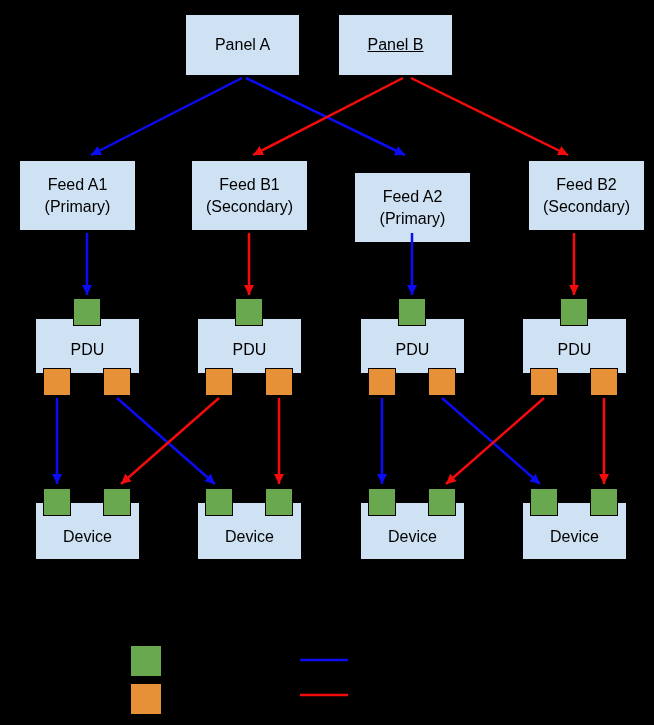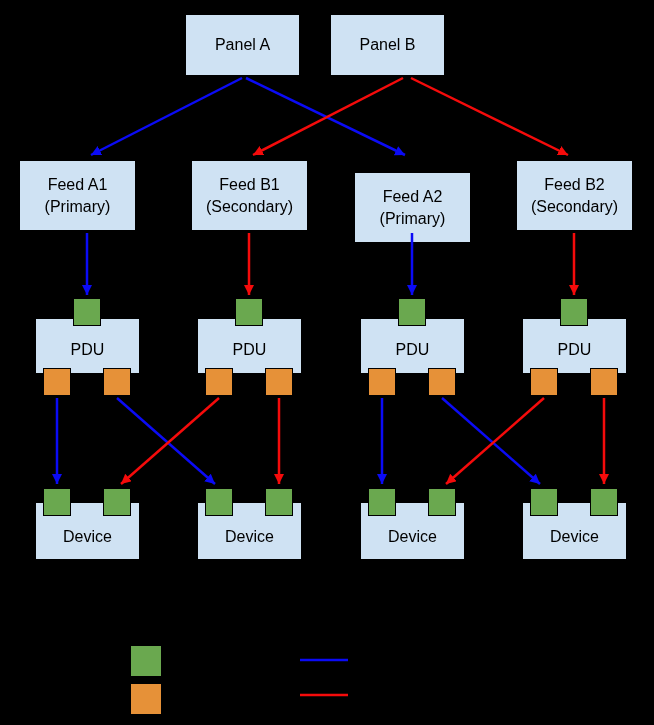--- a/index.html
+++ b/index.html
@@ -55,37 +55,37 @@
   .red{stroke:#f50b0b;stroke-width:2.5;fill:none;}
 </style>
 </head>
 <body>
 
 <div id="canvas">
 
   <div class="box" style="left:185px;top:14px;width:115px;height:62px;">
     <span>Panel A</span>
   </div>
-  <div class="box" style="left:330px;top:14px;width:115px;height:62px;">
+  <div class="box" style="left:338px;top:14px;width:115px;height:62px;text-decoration:underline;">
     <span>Panel B</span>
   </div>
 
   <div class="box" style="left:19px;top:160px;width:117px;height:71px;">
     <span>Feed A1</span>
     <span>(Primary)</span>
   </div>
   <div class="box" style="left:191px;top:160px;width:117px;height:71px;align-items:center;">
     <span>Feed B1</span>
     <span>(Secondary)</span>
   </div>
   <div class="box" style="left:354px;top:172px;width:117px;height:71px;">
     <span>Feed A2</span>
     <span>(Primary)</span>
   </div>
-  <div class="box" style="left:516px;top:160px;width:117px;height:71px;">
+  <div class="box" style="left:528px;top:160px;width:117px;height:71px;">
     <span>Feed B2</span>
     <span>(Secondary)</span>
   </div>
 
   <div class="box pdu" style="left:35px;top:318px;width:105px;height:56px;">
     <span>PDU</span>
   </div>
   <div class="box pdu" style="left:197px;top:318px;width:105px;height:56px;">
     <span>PDU</span>
   </div>

